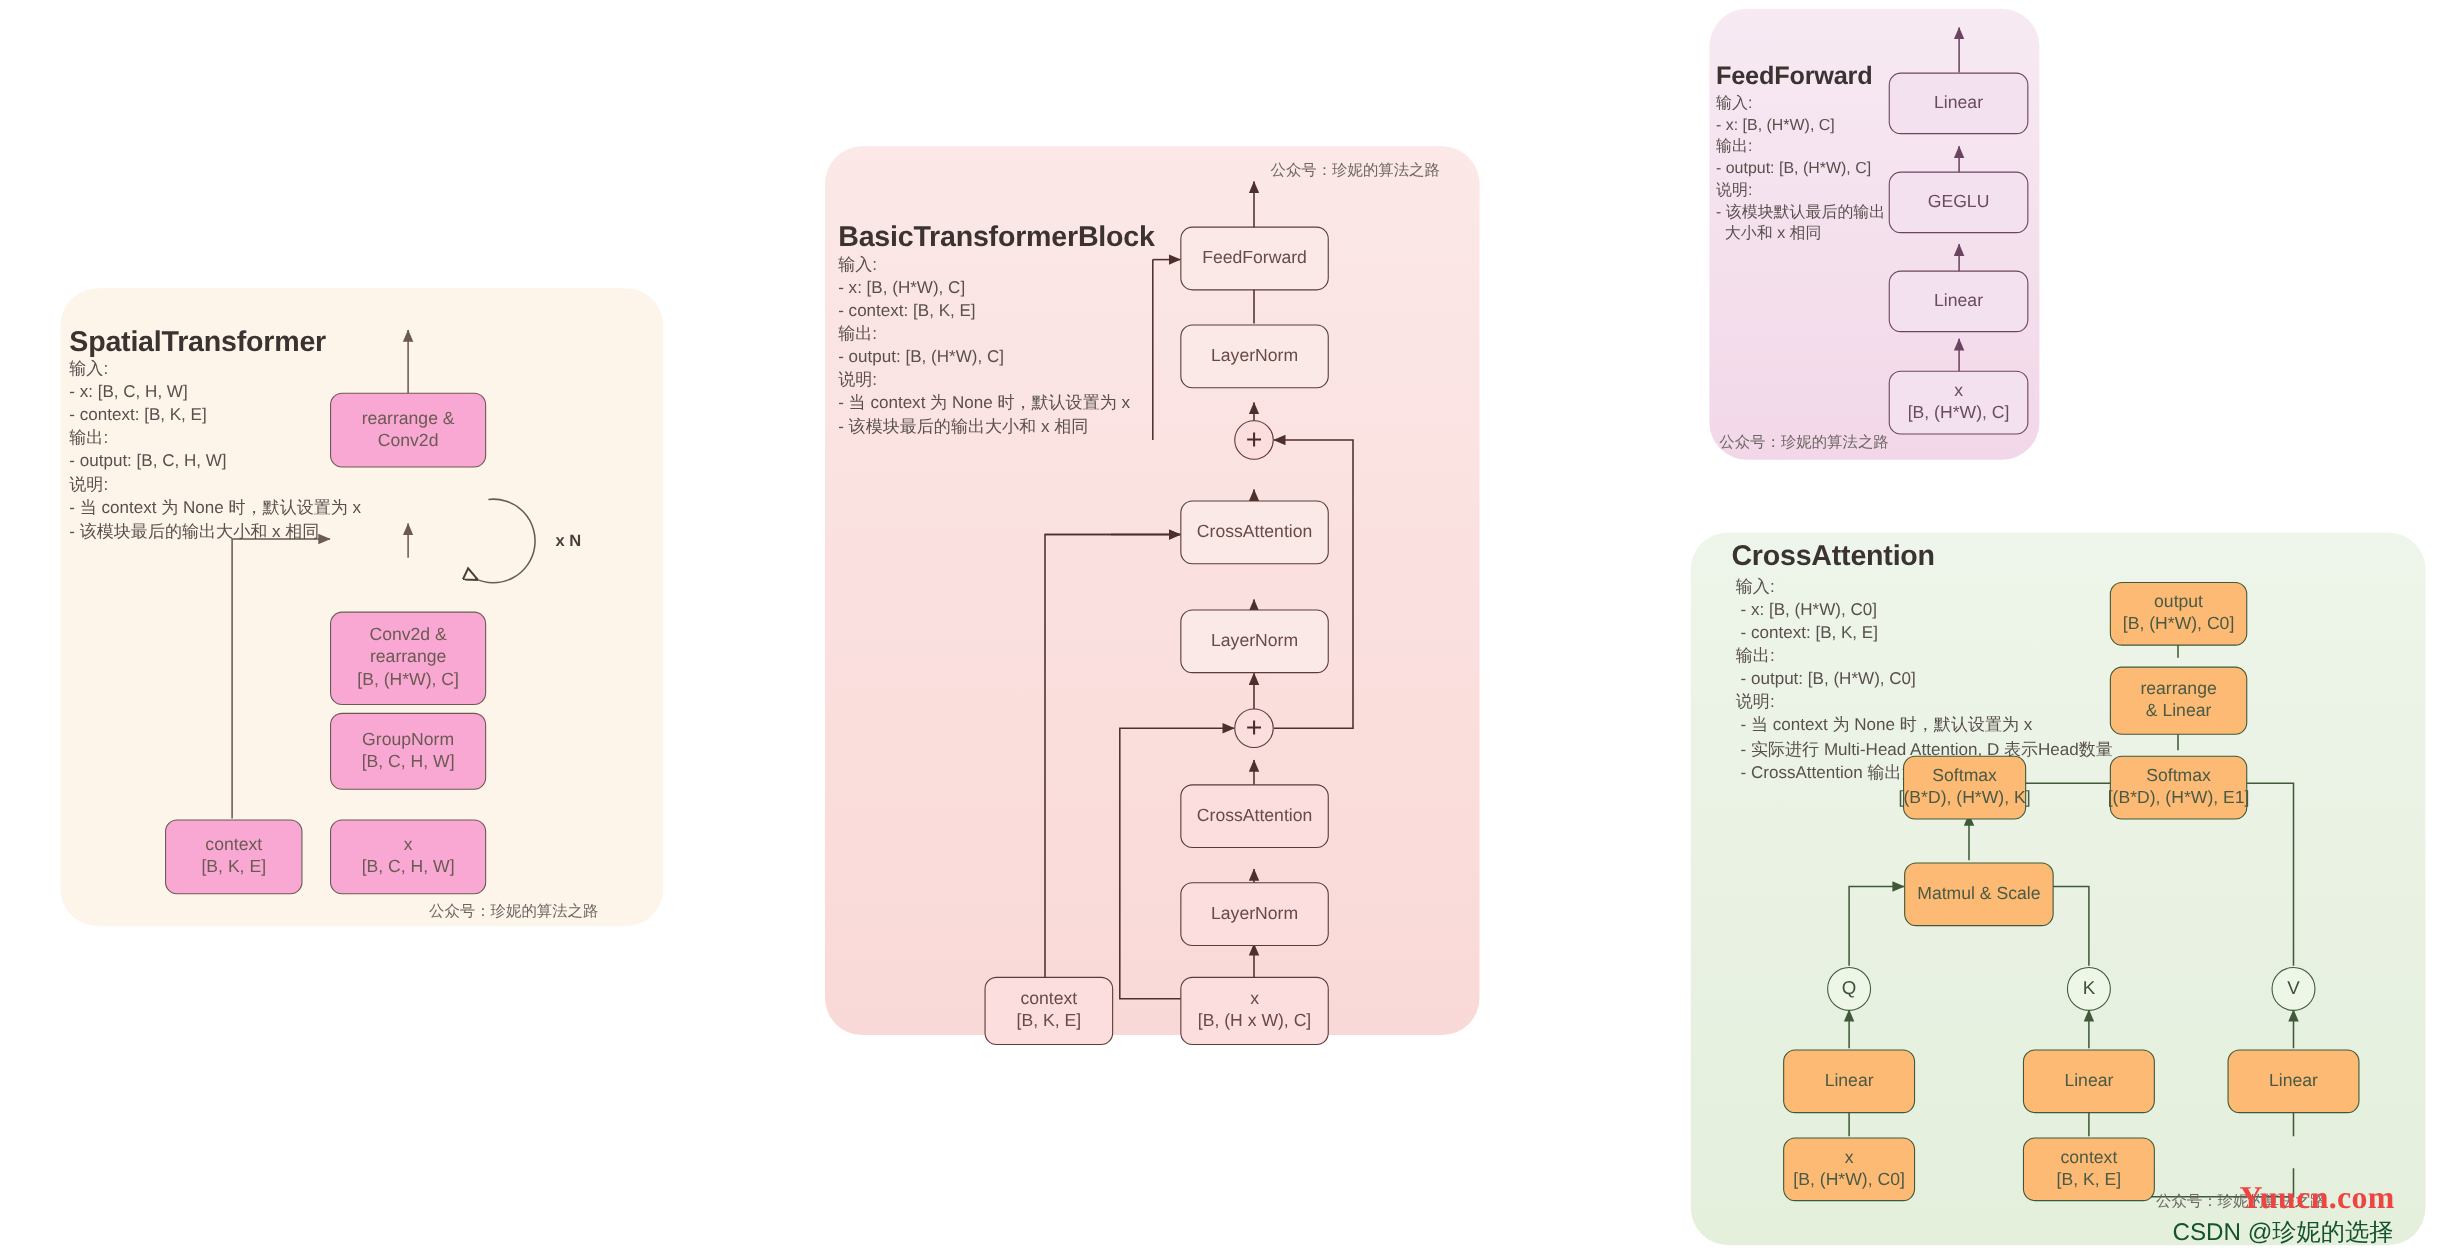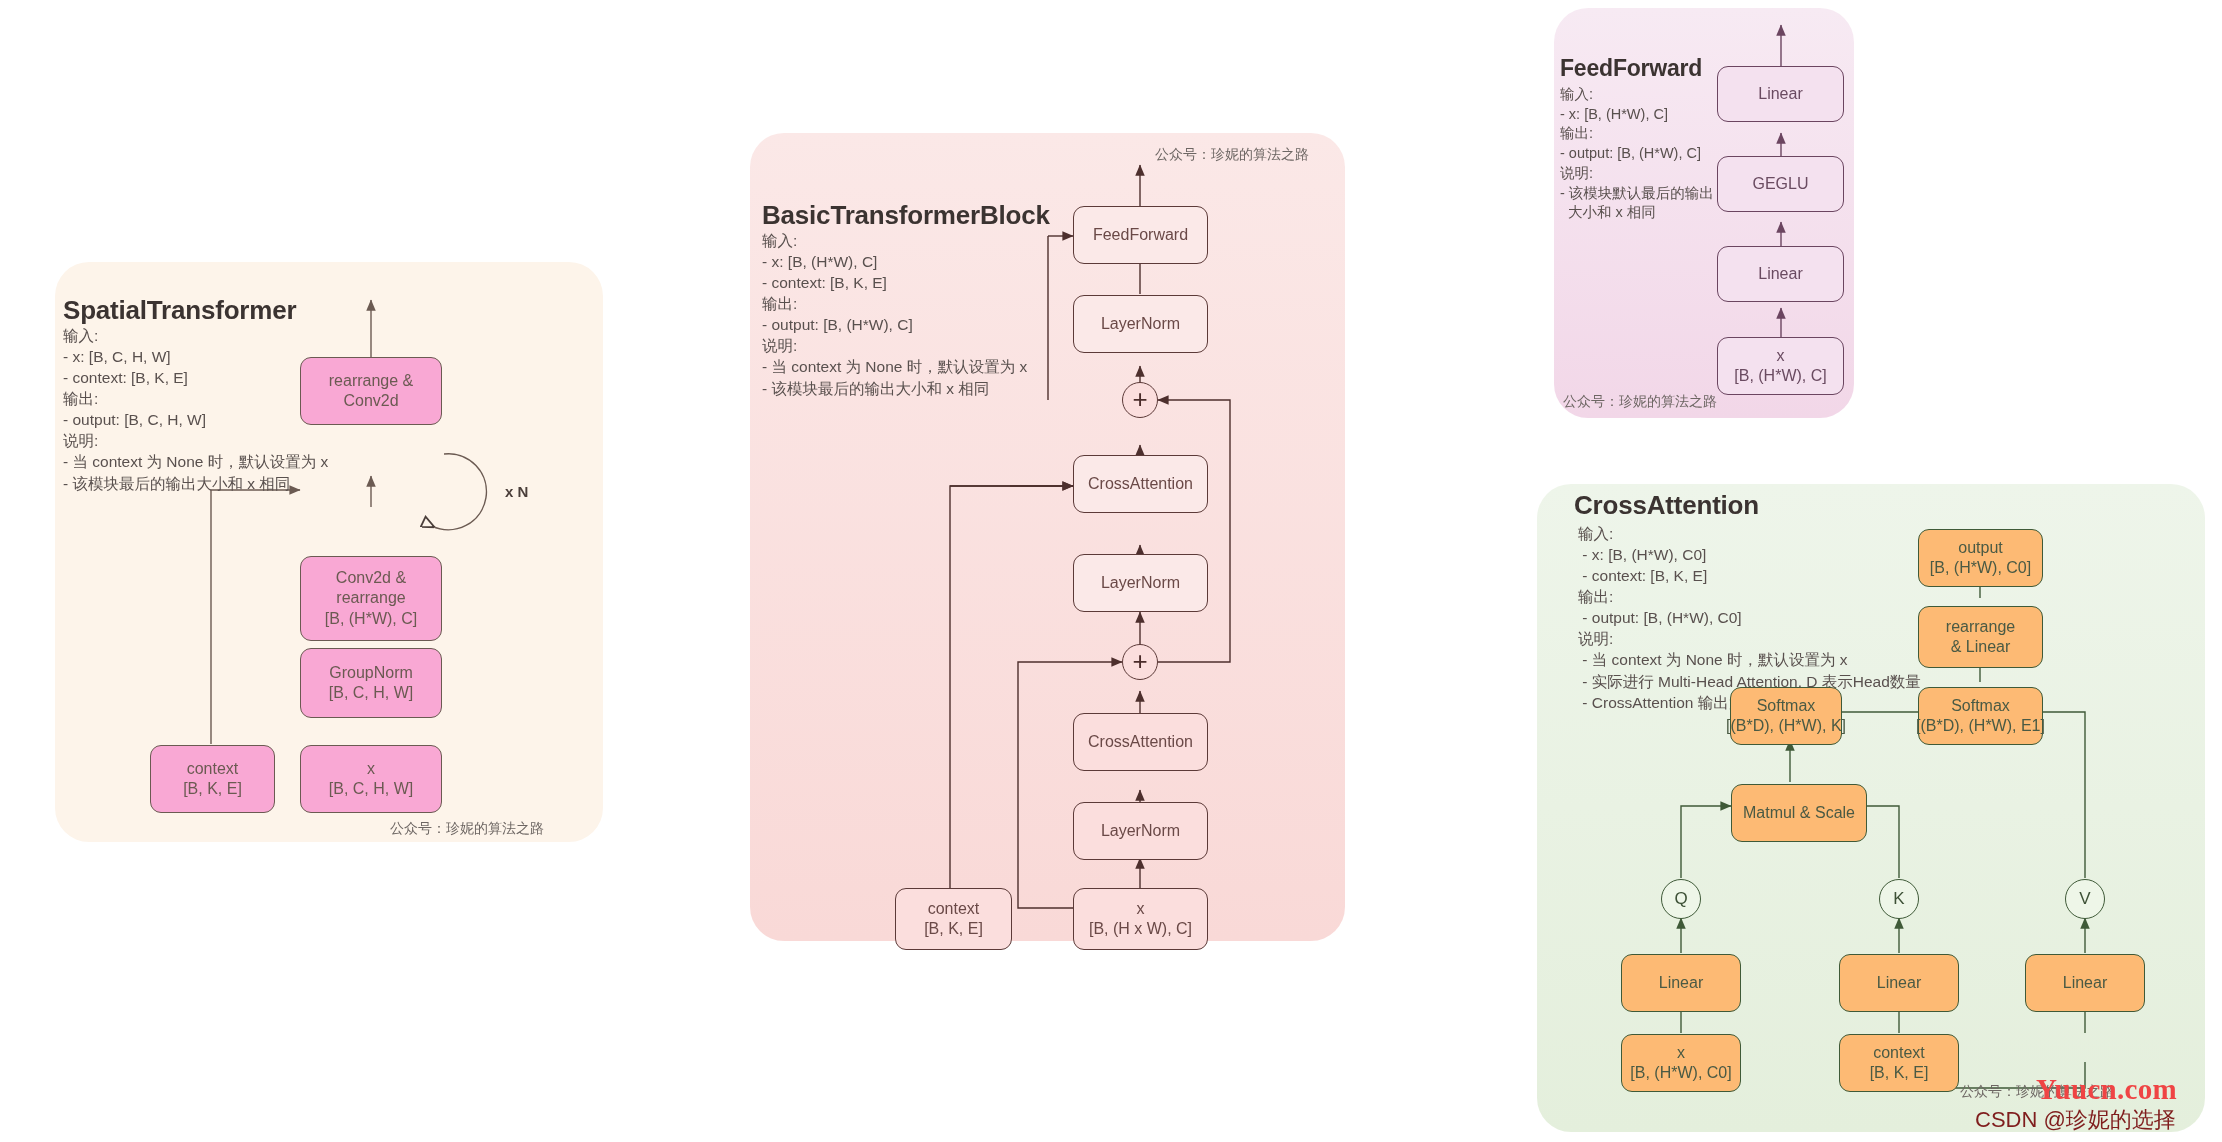--- a/index.html
+++ b/index.html
@@ -55,21 +55,21 @@
   .wm { position:absolute; font-size:14px; color:#6d6663; white-space:pre; }
   .loop-label { position:absolute; font-size:15px; font-weight:bold; color:#4a3e3a; }
 
   #yuucn {
     position:absolute; left:2036px; top:1073px;
     font-family:Liberation Serif, serif;
     font-weight:bold; font-size:29px; color:#ef4444; letter-spacing:0.3px;
   }
   #csdn {
     position:absolute; left:1975px; top:1105px;
-    font-size:22px; color:#7f1d1d; white-space:pre;
+    font-size:22px; color:#14532d; white-space:pre;
   }
   svg.edges { position:absolute; left:0; top:0; width:2222px; height:1142px; pointer-events:none; }
 </style>
 </head>
 <body>
 
 <div class="canvas">
 
   <div class="panel" id="panel-spatial"></div>
   <div class="panel" id="panel-basic"></div>

